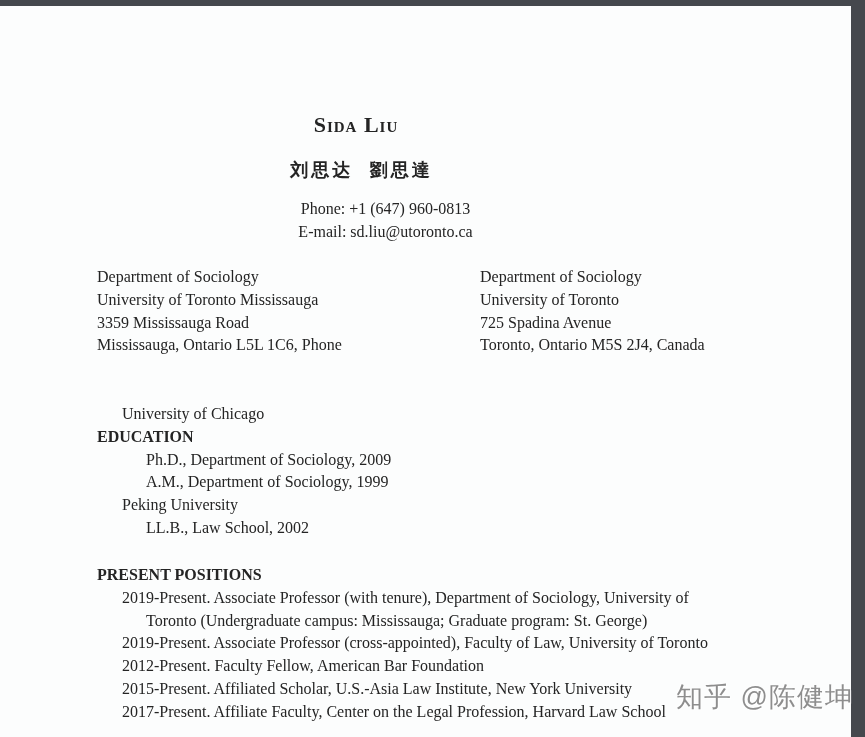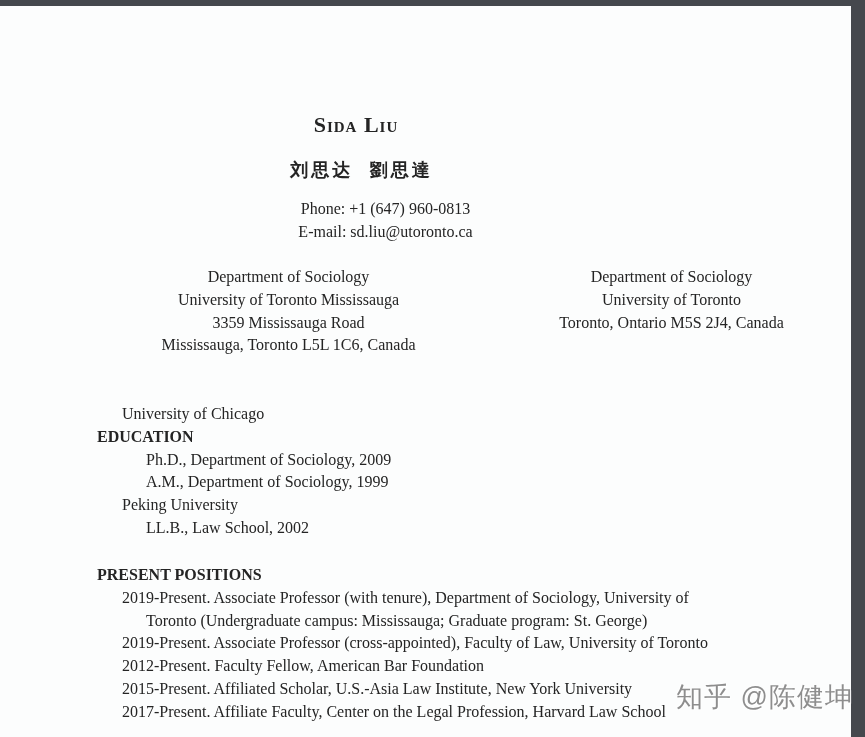--- a/index.html
+++ b/index.html
@@ -36,21 +36,21 @@
   }
   .contact {
     position: absolute; top: 198px; left: 0; width: 771px;
     text-align: center;
     font-size: 16px; line-height: 22.4px;
   }
   .addresses {
     position: absolute; top: 266px; left: 97px;
     display: flex;
   }
-  .addr-col { width: 383px; text-align: center; }
+  .addr-col { width: 383px; }
   .doc-line { font-size: 16px; line-height: 22.8px; white-space: pre; }
   .section {
     position: absolute; left: 97px; width: 730px;
     font-size: 16px; line-height: 22.8px;
   }
   .sec-heading { font-weight: bold; white-space: pre; }
   .indent-1 { padding-left: 25px; }
   .indent-2 { padding-left: 49px; }
   .watermark {
     position: absolute; top: 679px; left: 676px;
@@ -73,25 +73,26 @@
   <div class="chinese-name">刘思达 劉思達</div>
   <div class="contact">
     <div class="doc-line">Phone: +1 (647) 960-0813</div>
     <div class="doc-line">E-mail: sd.liu@utoronto.ca</div>
   </div>
   <div class="addresses">
       <div class="addr-col">
         <div class="doc-line">Department of Sociology</div>
         <div class="doc-line">University of Toronto Mississauga</div>
         <div class="doc-line">3359 Mississauga Road</div>
-        <div class="doc-line">Mississauga, Toronto L5L 1C6, Canada</div>
+        <div class="doc-line">Mississauga, Ontario L5L 1C6, Phone</div>
       </div>
       <div class="addr-col">
         <div class="doc-line">Department of Sociology</div>
         <div class="doc-line">University of Toronto</div>
+        <div class="doc-line">725 Spadina Avenue</div>
         <div class="doc-line">Toronto, Ontario M5S 2J4, Canada</div>
       </div>
     </div>
   <div class="section" id="section-0" style="top:403px">
       <div class="doc-line indent-1">University of Chicago</div>
       <div class="doc-line sec-heading">EDUCATION</div>
       <div class="doc-line indent-2">Ph.D., Department of Sociology, 2009</div>
       <div class="doc-line indent-2">A.M., Department of Sociology, 1999</div>
       <div class="doc-line indent-1">Peking University</div>
       <div class="doc-line indent-2">LL.B., Law School, 2002</div>

